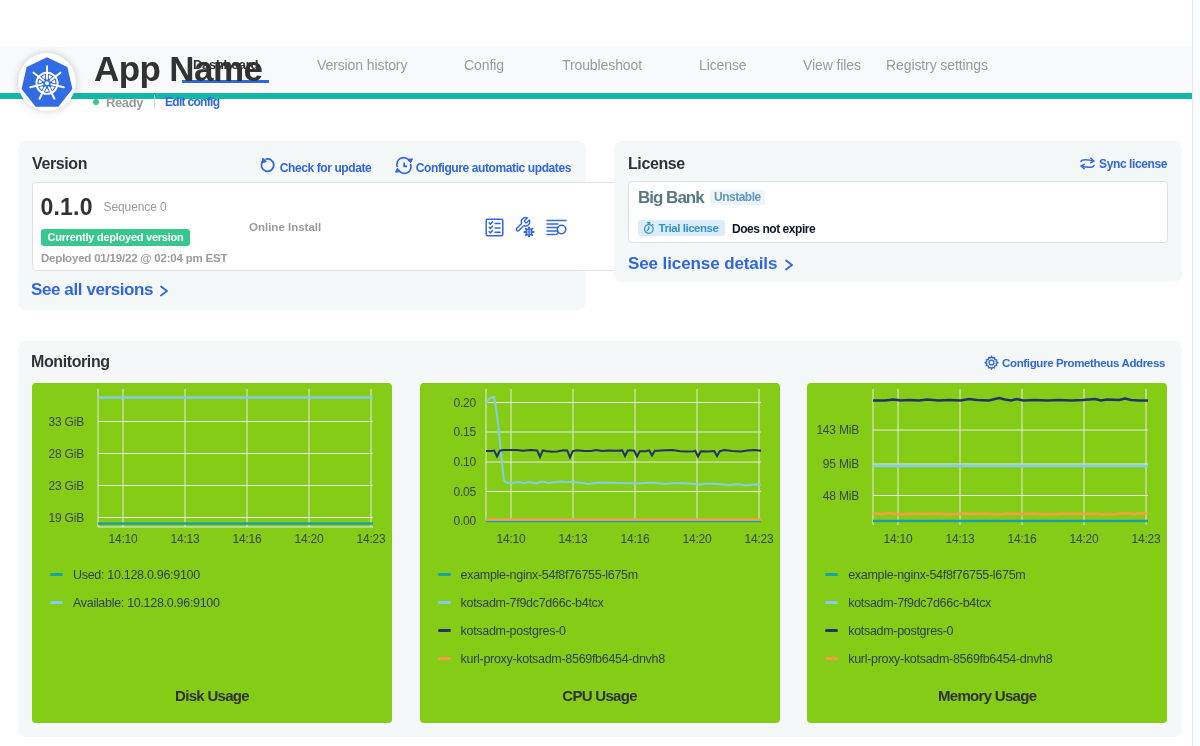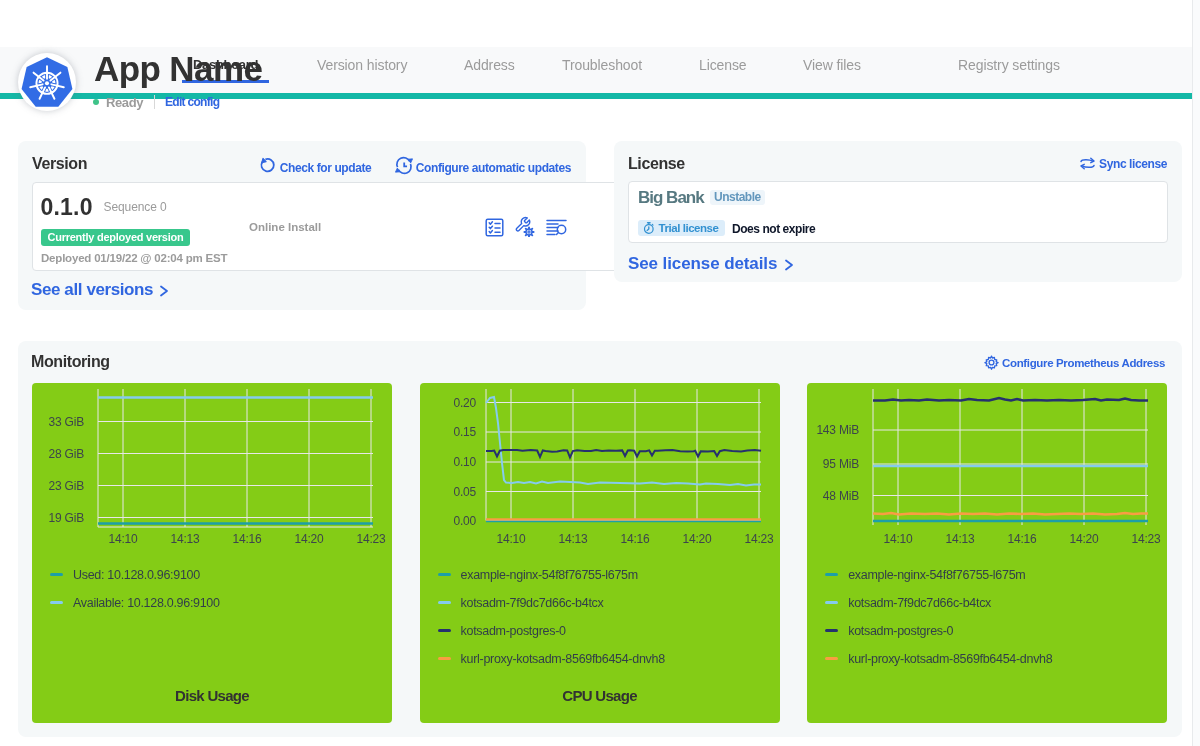--- a/index.html
+++ b/index.html
@@ -79,25 +79,25 @@
   #scrollstrip { position:absolute; right:0; top:0; width:8px; height:746px;
     background:#fafbfc; border-left:1px solid #e8eaec; }
 </style>
 </head>
 <body>
 <div id="page">
 
   <div id="nav">
     <span class="navitem active" style="left:193px;">Dashboard</span>
     <span class="navitem" style="left:317px;">Version history</span>
-    <span class="navitem" style="left:464px;">Address</span>
+    <span class="navitem" style="left:464px;">Config</span>
     <span class="navitem" style="left:562px;">Troubleshoot</span>
     <span class="navitem" style="left:699px;">License</span>
     <span class="navitem" style="left:803px;">View files</span>
-    <span class="navitem" style="left:958px;">Registry settings</span>
+    <span class="navitem" style="left:886px;">Registry settings</span>
     <div id="nav-underline"></div>
   </div>
 
   <div id="logo-circle">
     <svg width="58" height="58" viewBox="0 0 57 57">
       <polygon points="28.5,4.2 48.5,13.8 53.5,35.5 39.6,52.9 17.4,52.9 3.5,35.5 8.5,13.8" fill="#326ce5"></polygon>
       <g stroke="#fff" stroke-width="1.9" stroke-linecap="round" fill="none">
         <circle cx="28.5" cy="29.8" r="10.4"></circle>
         <line x1="28.5" y1="25.4" x2="28.5" y2="12.9"></line>
         <line x1="31.9" y1="27.1" x2="41.7" y2="19.3"></line>
@@ -317,17 +317,18 @@
           <text x="153" y="160" text-anchor="middle">14:13</text>
           <text x="215" y="160" text-anchor="middle">14:16</text>
           <text x="277" y="160" text-anchor="middle">14:20</text>
           <text x="339" y="160" text-anchor="middle">14:23</text>
         </g>
       </svg>
       <div class="legend" style="top:185px;"><span class="dash" style="background:#1d9fa8;"></span>example-nginx-54f8f76755-l675m</div>
       <div class="legend" style="top:213px;"><span class="dash" style="background:#85cbee;"></span>kotsadm-7f9dc7d66c-b4tcx</div>
       <div class="legend" style="top:241px;"><span class="dash" style="background:#25316e;"></span>kotsadm-postgres-0</div>
       <div class="legend" style="top:269px;"><span class="dash" style="background:#f99d43;"></span>kurl-proxy-kotsadm-8569fb6454-dnvh8</div>
+      <div class="charttitle">Memory Usage</div>
     </div>
   </div>
 
   <div id="scrollstrip"></div>
 </div>
 
 </body></html>

